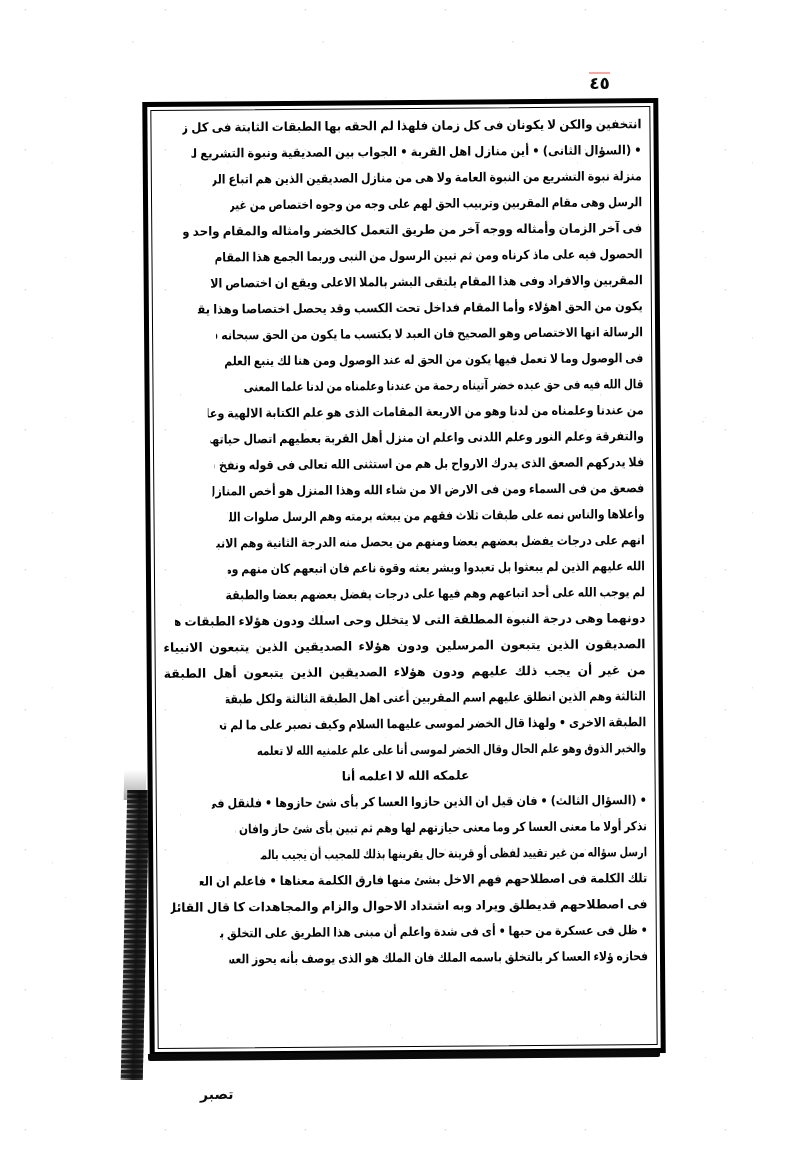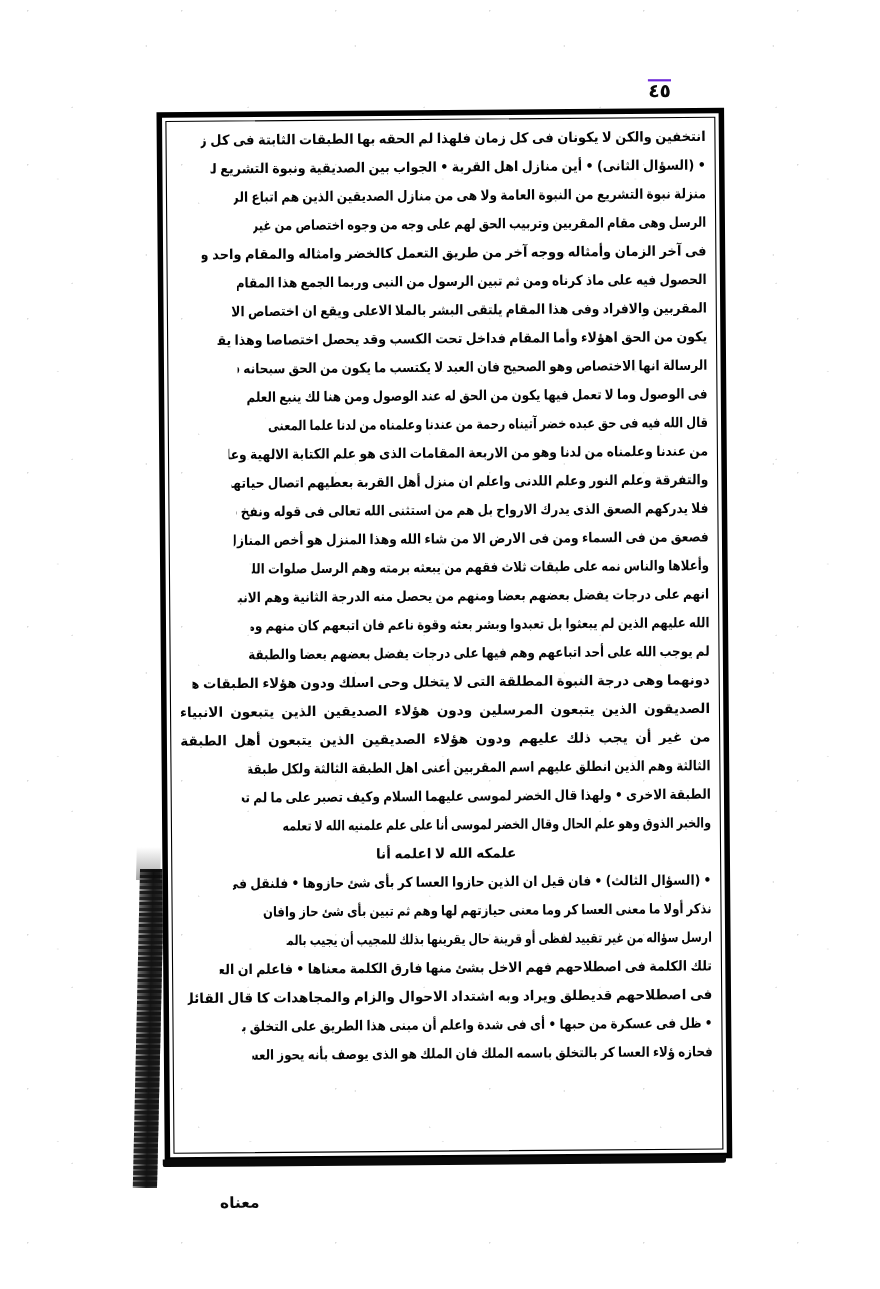--- a/index.html
+++ b/index.html
@@ -37,21 +37,21 @@
     background:linear-gradient(to bottom, rgba(255,255,255,1), rgba(0,0,0,0.35));
     transform:skewX(-1.3deg);
   }
 
   
   #page-number{
     position:absolute;right:190px;top:72px;
     font-family:"DejaVu Sans",sans-serif;
     font-size:17px;font-weight:700;color:#0a0a0a;
     letter-spacing:0px;
-    border-top:2px solid #6d28d9;
+    border-top:2px solid #fca5a5;
     padding-top:1px;
     line-height:1;
     direction:rtl;
   }
 
   
   #text-frame{
     position:absolute;
     left:146px;top:100px;width:516px;height:955px;
     border:5px solid #000;
@@ -168,16 +168,16 @@
         <span class="ln" style="transform: scaleX(0.853097); transform-origin: right center;">نذكر أولا ما معنى العسا كر وما معنى حيازتهم لها وهم ثم تبين بأى شئ حاز وافان هذا السائل اذا</span>
         <span class="ln" style="transform: scaleX(0.801997); transform-origin: right center;">ارسل سؤاله من غير تقييد لفظى أو قرينة حال يقرينها بذلك للمجيب أن يجيب بالمعانى التى تدل عليها</span>
         <span class="ln" style="transform: scaleX(0.928709); transform-origin: right center;">تلك الكلمة فى اصطلاحهم فهم الاخل بشئ منها فارق الكلمة معناها • فاعلم ان العسا كر</span>
         <span class="ln" style="transform: scaleX(0.989733); transform-origin: right center;">فى اصطلاحهم قديطلق ويراد وبه اشتداد الاحوال والزام والمجاهدات كا قال القائل</span>
         <span class="ln" style="transform: scaleX(0.887661); transform-origin: right center;">• ظل فى عسكرة من حبها • أى فى شدة واعلم أن مبنى هذا الطريق على التخلق باسماء الله</span>
         <span class="ln" style="transform: scaleX(0.868468); transform-origin: right center;">فحازه ؤلاء العسا كر بالتخلق باسمه الملك فان الملك هو الذى يوصف بأنه يحوز العسا كر والملك</span>
       </div>
   </div>
   <div id="frame-bottom-rule"></div>
 
-  <div id="catchword">معناه</div>
+  <div id="catchword">تصبر</div>
 
   <div id="scan-speckle"></div>
 </div>
 
 </body></html>

